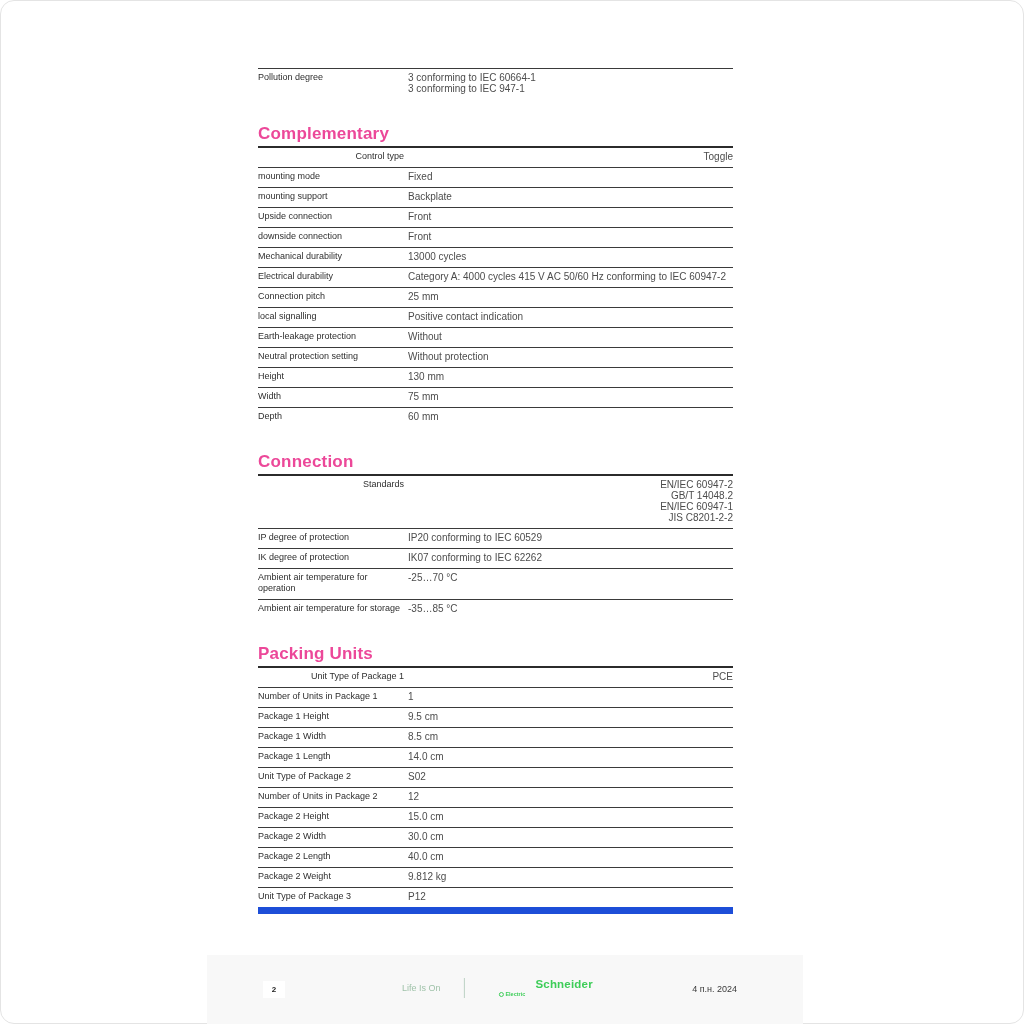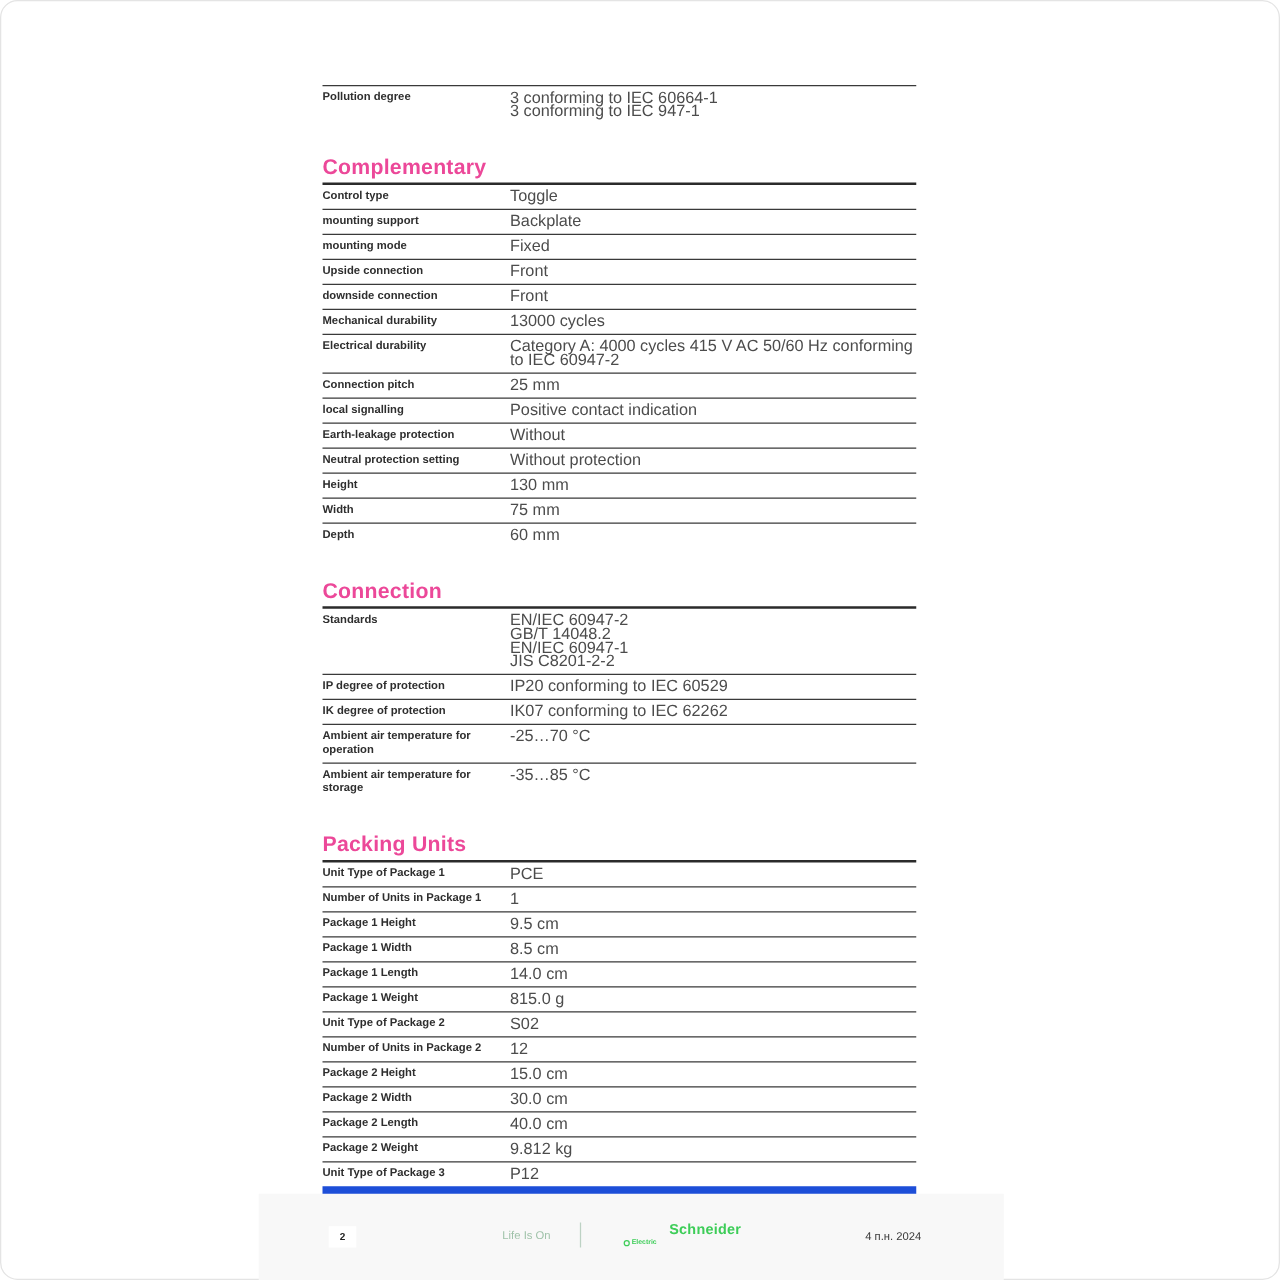--- a/index.html
+++ b/index.html
@@ -11,31 +11,31 @@
   .frame {
     position:absolute; inset:0; border:1px solid #e4e4e4; border-radius:14px;
     pointer-events:none;
   }
   .page { position:absolute; left:258px; top:68px; width:475px; }
 
   
   .spec-row { display:flex; border-top:1px solid #3a3a3a; padding:3px 0 5px; }
   .spec-label {
     flex:0 0 150px; width:150px; box-sizing:border-box; padding-right:4px;
-    font-size:9px; line-height:11px; font-weight:700; color:#2e2e2e;
-  }
-  .spec-value { flex:1; font-size:13px; line-height:11px; color:#4c4c4c; }
+    font-size:9px; line-height:11px; font-weight:400; color:#2e2e2e;
+  }
+  .spec-value { flex:1; font-size:10px; line-height:11px; color:#4c4c4c; }
   .spec-value div { margin:0; }
 
   .section-heading {
     font-size:17px; line-height:17px; font-weight:700; color:#ec4899;
     margin:26px 0 4px 0; letter-spacing:0.2px;
   }
   .section-table { border-top:2px solid #2b2b2b; }
-  .section-table .spec-row:first-child { border-top:none; }
+  .section-table .spec-row:first-child { border-top:none;text-align:right; }
   .section-table.closed { border-bottom:7px solid #1d4ed8; }
 
   
   .footer {
     position:absolute; left:207px; top:955px; width:596px; height:69px;
     background:#f8f8f8;
   }
   .page-num-box {
     position:absolute; left:56px; top:26px; width:22px; height:17px;
     background:#ffffff; display:flex; align-items:center; justify-content:center;
@@ -77,29 +77,29 @@
   <div id="sections">
       <div class="section-heading">Complementary</div>
       <div class="section-table">
         <div class="spec-row">
           <div class="spec-label">Control type</div>
           <div class="spec-value">
             <div>Toggle</div>
           </div>
         </div>
         <div class="spec-row">
+          <div class="spec-label">mounting mode</div>
+          <div class="spec-value">
+            <div>Fixed</div>
+          </div>
+        </div>
+        <div class="spec-row">
           <div class="spec-label">mounting support</div>
           <div class="spec-value">
             <div>Backplate</div>
-          </div>
-        </div>
-        <div class="spec-row">
-          <div class="spec-label">mounting mode</div>
-          <div class="spec-value">
-            <div>Fixed</div>
           </div>
         </div>
         <div class="spec-row">
           <div class="spec-label">Upside connection</div>
           <div class="spec-value">
             <div>Front</div>
           </div>
         </div>
         <div class="spec-row">
           <div class="spec-label">downside connection</div>
@@ -221,26 +221,20 @@
         <div class="spec-row">
           <div class="spec-label">Package 1 Width</div>
           <div class="spec-value">
             <div>8.5 cm</div>
           </div>
         </div>
         <div class="spec-row">
           <div class="spec-label">Package 1 Length</div>
           <div class="spec-value">
             <div>14.0 cm</div>
-          </div>
-        </div>
-        <div class="spec-row">
-          <div class="spec-label">Package 1 Weight</div>
-          <div class="spec-value">
-            <div>815.0 g</div>
           </div>
         </div>
         <div class="spec-row">
           <div class="spec-label">Unit Type of Package 2</div>
           <div class="spec-value">
             <div>S02</div>
           </div>
         </div>
         <div class="spec-row">
           <div class="spec-label">Number of Units in Package 2</div>

